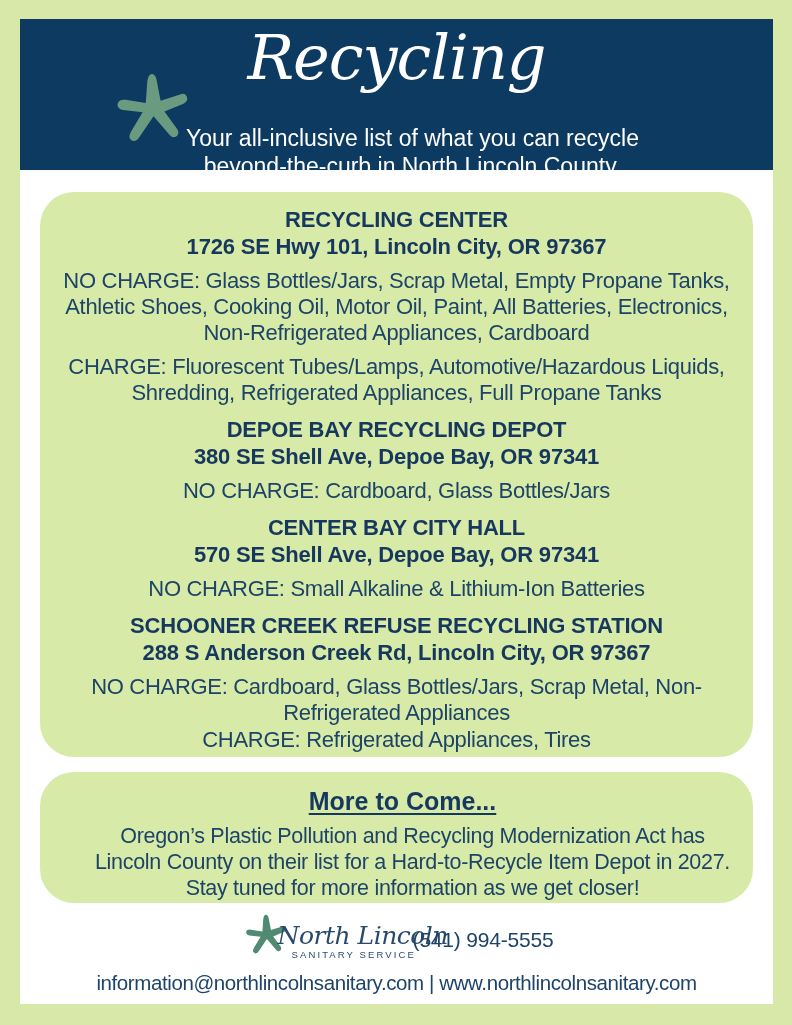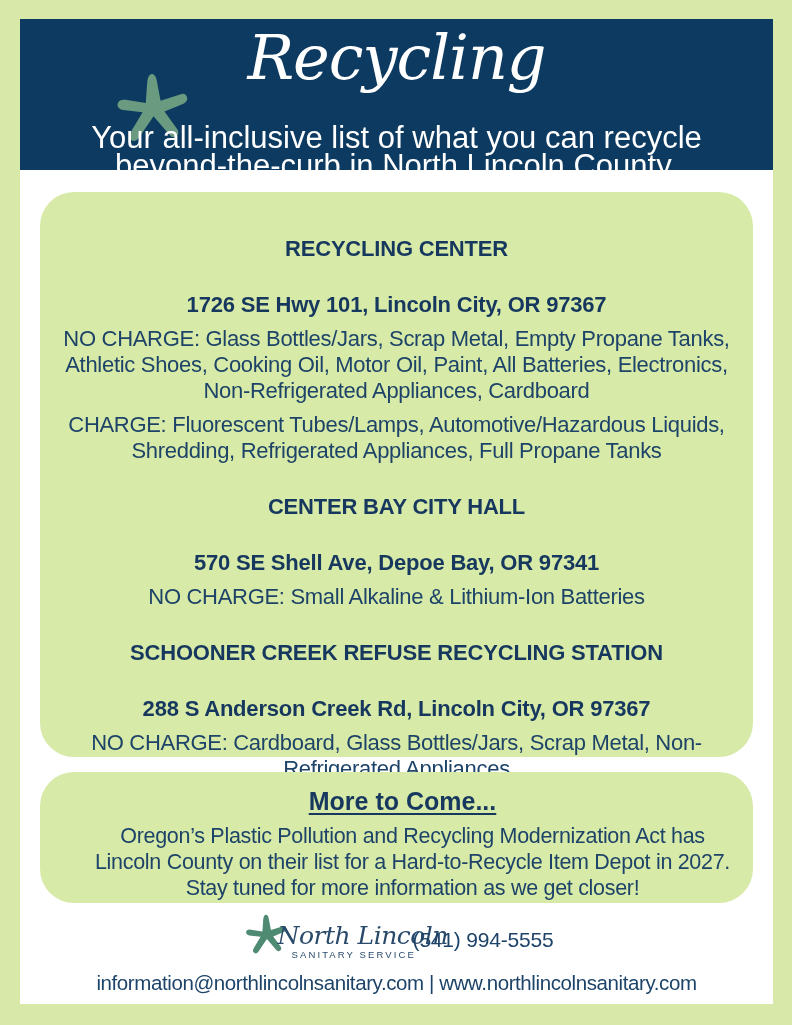--- a/index.html
+++ b/index.html
@@ -62,27 +62,27 @@
     font-family: "DejaVu Serif", serif;
     font-style: italic;
     font-weight: 400;
     font-size: 62px;
     letter-spacing: -1px;
     line-height: 1;
   }
 
   .header-sub {
     position: absolute;
-    left: 0;
+    left: 16px;
     top: 105px;
     width: 753px;
     text-align: center;
     color: #ffffff;
     font-family: "Liberation Sans", sans-serif;
-    font-size: 31px;
+    font-size: 23px;
     line-height: 28px;
     font-weight: 400;
   }
   .header-sub .line2 { display: block; }
 
   
   .panel {
     position: absolute;
     background: #d7eaa8;
     border-radius: 34px;
@@ -108,21 +108,20 @@
   
   .loc-name,
   .loc-addr {
     text-align: center;
     color: #16375e;
     font-family: "Liberation Sans", sans-serif;
     font-weight: bold;
     font-size: 22px;
     line-height: 27px;
     letter-spacing: -0.2px;
-    margin-top: 29px;
   }
 
   .loc-addr { margin-bottom: 2px; }
 
   .detail {
     text-align: center;
     color: #1d4368;
     font-family: "Liberation Sans", sans-serif;
     font-weight: 400;
     font-size: 22px;
@@ -259,20 +258,25 @@
 
   <div class="panel panel-locations">
 
     <div class="location-block">
       <div class="loc-name">RECYCLING CENTER</div>
       <div class="loc-addr">1726 SE Hwy 101, Lincoln City, OR 97367</div>
       <div class="detail">NO CHARGE: Glass Bottles/Jars, Scrap Metal, Empty Propane Tanks, Athletic Shoes, Cooking Oil, Motor Oil, Paint, All Batteries, Electronics, Non-Refrigerated Appliances, Cardboard</div>
       <div class="detail">CHARGE: Fluorescent Tubes/Lamps, Automotive/Hazardous Liquids, Shredding, Refrigerated Appliances, Full Propane Tanks</div>
     </div>
 
+    <div class="location-block">
+      <div class="loc-name">DEPOE BAY RECYCLING DEPOT</div>
+      <div class="loc-addr">380 SE Shell Ave, Depoe Bay, OR 97341</div>
+      <div class="detail">NO CHARGE: Cardboard, Glass Bottles/Jars</div>
+    </div>
 
     <div class="location-block">
       <div class="loc-name">CENTER BAY CITY HALL</div>
       <div class="loc-addr">570 SE Shell Ave, Depoe Bay, OR 97341</div>
       <div class="detail">NO CHARGE: Small Alkaline &amp; Lithium-Ion Batteries</div>
     </div>
 
     <div class="location-block">
       <div class="loc-name">SCHOONER CREEK REFUSE RECYCLING STATION</div>
       <div class="loc-addr">288 S Anderson Creek Rd, Lincoln City, OR 97367</div>

